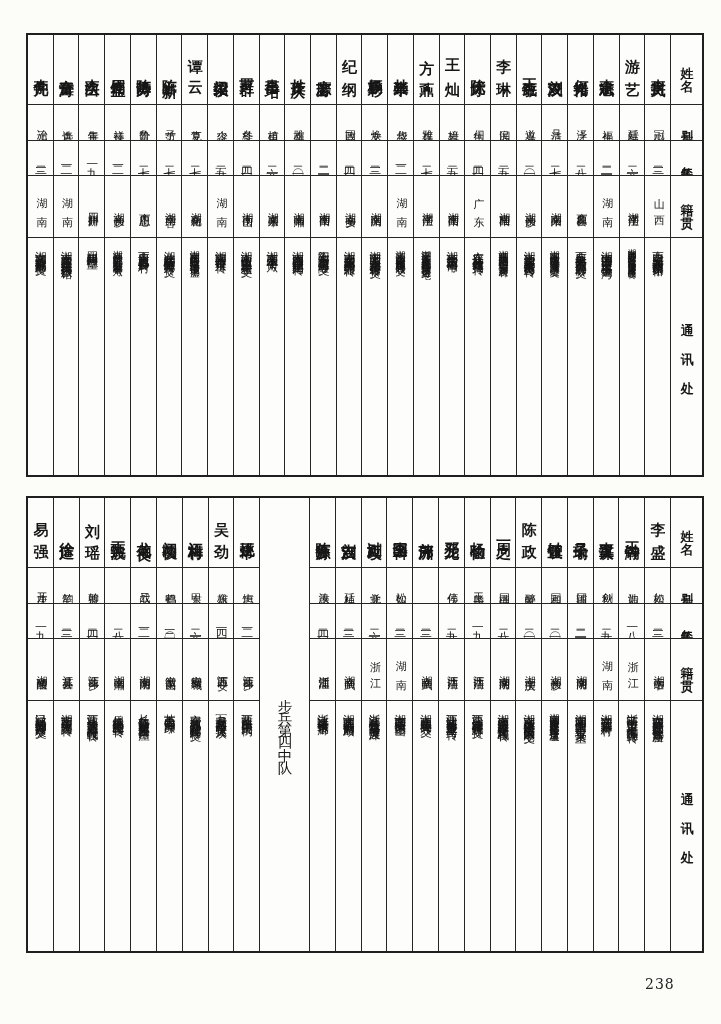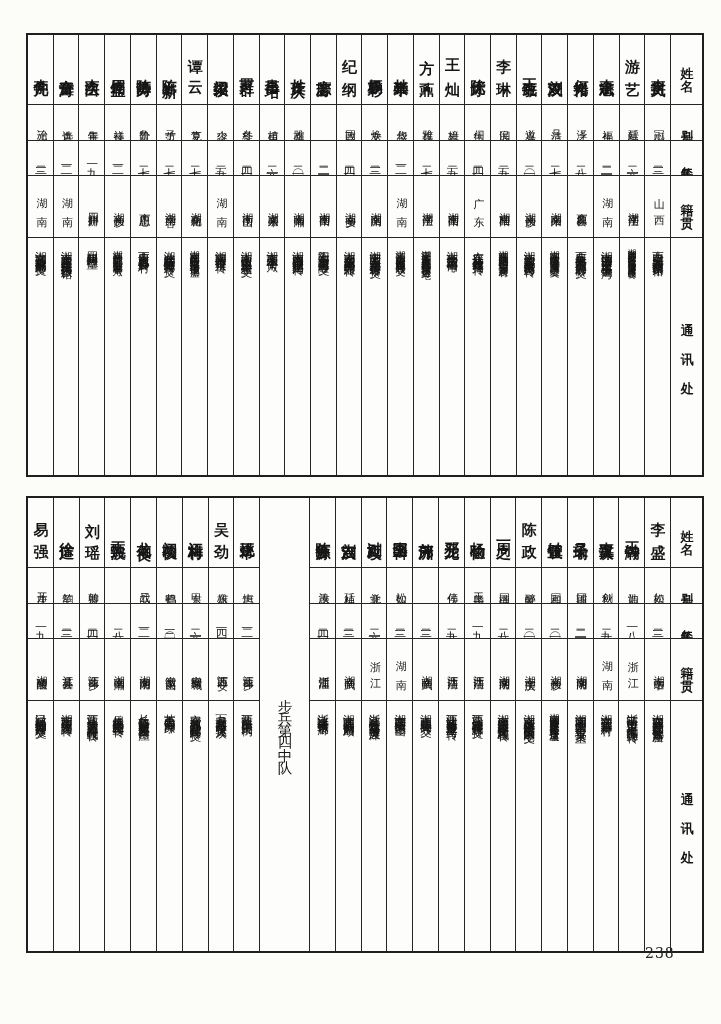--- a/index.html
+++ b/index.html
@@ -59,21 +59,21 @@
   .hd.c-addr{font-size:13px;align-items:center;padding:0;}
   .ls-lg{letter-spacing:0.95em !important;}
   .ls-sm{letter-spacing:0.18em !important;}
   .ls-xl{letter-spacing:2.3em !important;}
   .section-col .sec{
     flex:1;display:flex;justify-content:center;align-items:center;
     border-bottom:none;
   }
   .section-col .sec span{font-size:14.5px;letter-spacing:0.85em;}
   #page-number{
-    position:absolute;left:645px;top:945px;
+    position:absolute;left:645px;top:976px;
     font-family:"DejaVu Serif","Liberation Serif",serif;
     font-size:14px;color:#222;letter-spacing:1px;
   }
 </style>
 </head>
 <body>
 
 <div id="page">
   <div id="table-top" class="vtable">
       <div class="col head-col">

